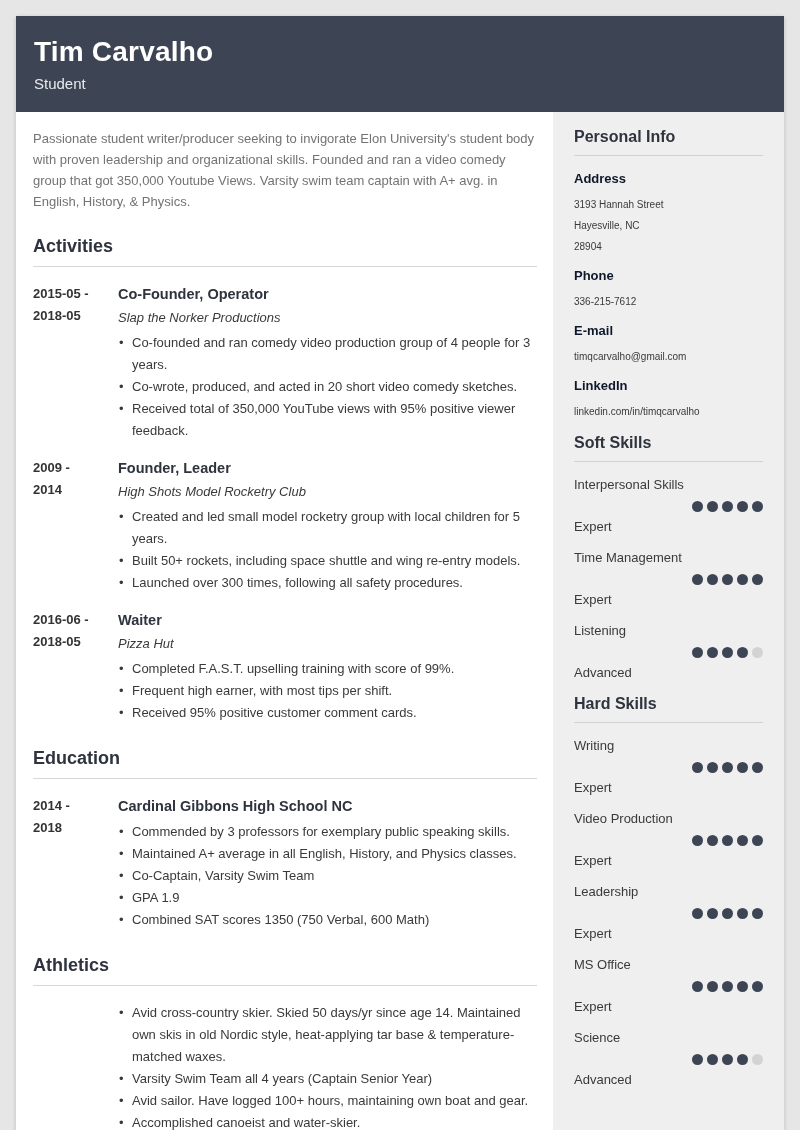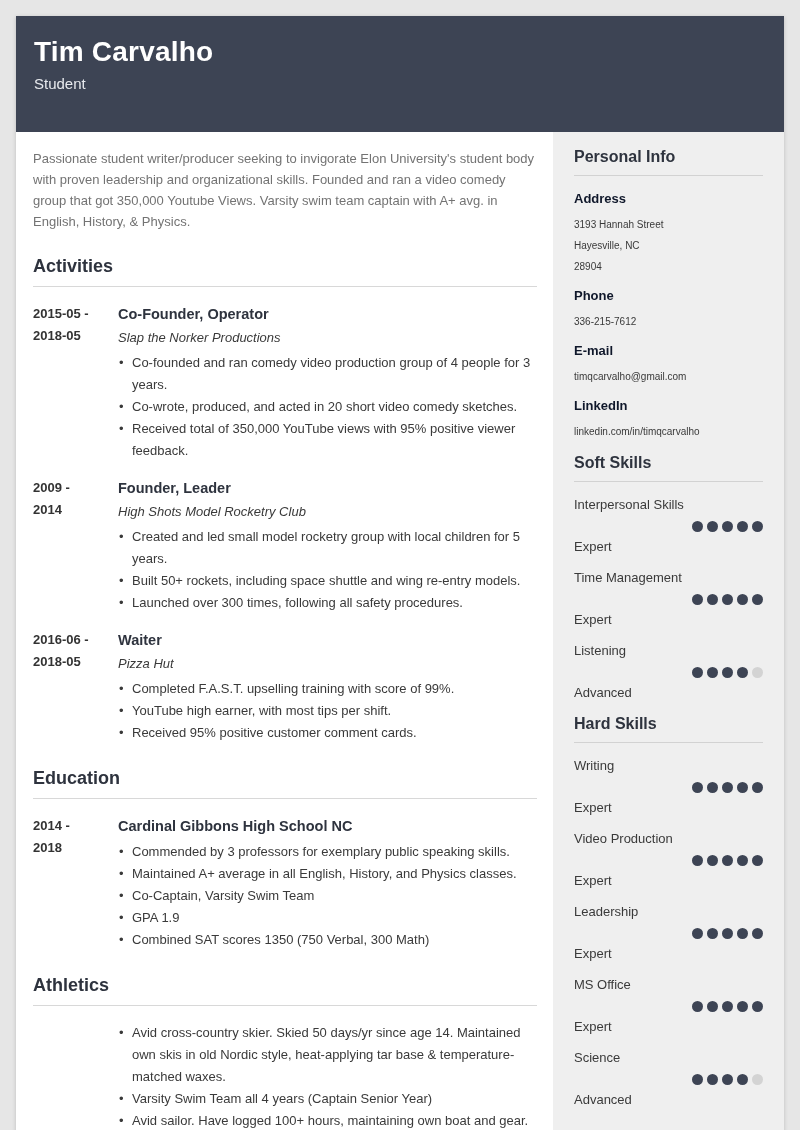--- a/index.html
+++ b/index.html
@@ -14,21 +14,21 @@
     position:absolute;
     left:16px; top:16px;
     width:768px;
     min-height:1097px;
     background:#ffffff;
     box-shadow:0 1px 4px rgba(0,0,0,0.18);
   }
   
   .rheader {
     background:#3d4454;
-    height:116px;
+    height:96px;
     padding:20px 24px 0 18px;
   }
   .rheader h1 {
     color:#ffffff;
     font-size:28px;
     font-weight:bold;
     letter-spacing:0.2px;
   }
   .rheader .subtitle {
     color:#e8eaee;
@@ -202,41 +202,41 @@
       <div class="entry">
         <div class="dates">
           <div>2016-06 -</div>
           <div>2018-05</div>
         </div>
         <div class="econtent">
           <div class="etitle">Waiter</div>
           <div class="org">Pizza Hut</div>
           <ul class="bullets">
             <li>Completed F.A.S.T. upselling training with score of 99%.</li>
-            <li>YouTube high earner, with most tips per shift.</li>
+            <li>Frequent high earner, with most tips per shift.</li>
             <li>Received 95% positive customer comment cards.</li>
           </ul>
         </div>
       </div>
 
       <h2 class="sec">Education</h2>
 
       <div class="entry">
         <div class="dates">
           <div>2014 -</div>
           <div>2018</div>
         </div>
         <div class="econtent">
           <div class="etitle">Cardinal Gibbons High School NC</div>
           <ul class="bullets">
             <li>Commended by 3 professors for exemplary public speaking skills.</li>
             <li>Maintained A+ average in all English, History, and Physics classes.</li>
             <li>Co-Captain, Varsity Swim Team</li>
             <li>GPA 1.9</li>
-            <li>Combined SAT scores 1350 (750 Verbal, 300 Math)</li>
+            <li>Combined SAT scores 1350 (750 Verbal, 600 Math)</li>
           </ul>
         </div>
       </div>
 
       <h2 class="sec">Athletics</h2>
 
       <ul class="bullets indent">
         <li>Avid cross-country skier. Skied 50 days/yr since age 14. Maintained own skis in old Nordic style, heat-applying tar base &amp; temperature-matched waxes.</li>
         <li>Varsity Swim Team all 4 years (Captain Senior Year)</li>
         <li>Avid sailor. Have logged 100+ hours, maintaining own boat and gear.</li>

